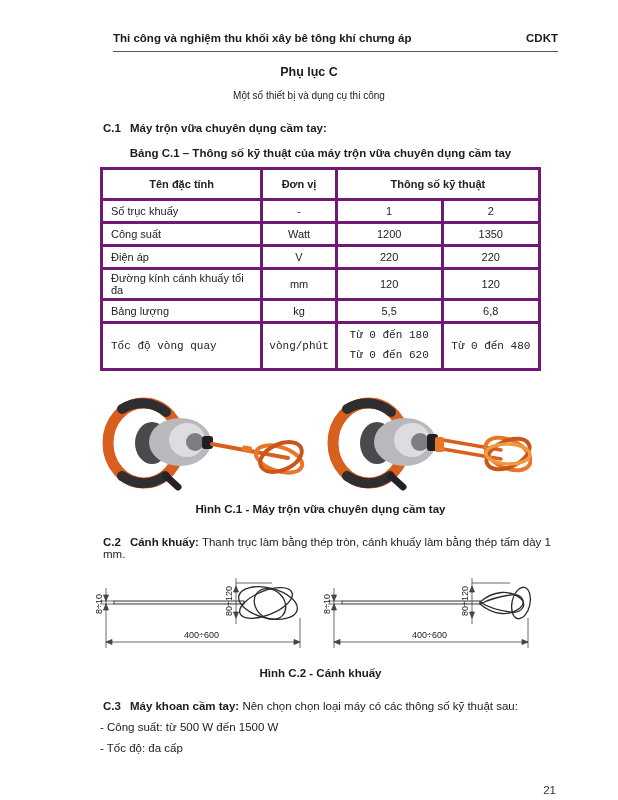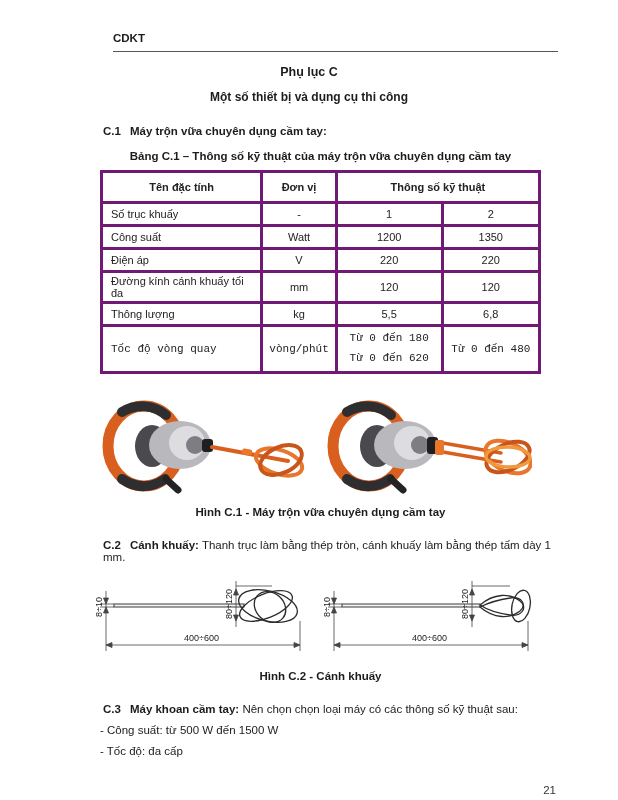--- a/index.html
+++ b/index.html
@@ -16,21 +16,21 @@
   
   .header-row {
     margin:32px 60px 0 113px;
     display:flex; justify-content:space-between; align-items:baseline;
     font-weight:bold; font-size:11.5px; color:#1a1a1a;
   }
   .header-rule { margin:7px 60px 0 113px; border-bottom:1.2px solid #555; height:0; }
   
   .title-appendix { margin-top:13px; text-align:center; font-weight:bold; font-size:12.5px; }
   .title-note     { margin-top:5px;  text-align:center; font-size:11.5px; }
-  .title-subtitle { margin-top:11px; text-align:center; font-weight:bold; font-size:12px; }
+  .title-subtitle { margin-top:11px; text-align:center; font-weight:normal; font-size:10px; }
   
   .sec-heading { margin:21px 60px 0 103px; font-size:11.5px; }
   .sec-heading .lead { font-weight:bold; }
   .sec-num { font-weight:bold; margin-right:9px; }
   .table-caption { margin:13px 0 0 100px; width:441px; text-align:center; font-weight:bold; font-size:11.5px; }
   
   table.spec {
     margin:8px 0 0 100px; width:441px;
     border-collapse:collapse; font-size:11px; color:#222;
   }
@@ -48,20 +48,21 @@
   .bullet-line:first-of-type { margin-top:13px; }
   .page-number { position:absolute; top:784px; right:62px; font-size:11.5px; color:#333; }
   svg text { font-family:"Liberation Sans", sans-serif; }
 </style>
 </head>
 <body>
 
 <div class="page">
 
   <div class="header-row">
+    <span>Thi công và nghiệm thu khối xây bê tông khí chưng áp</span>
     <span>CDKT</span>
   </div>
   <div class="header-rule"></div>
 
   <div class="title-appendix">Phụ lục C</div>
   <div class="title-subtitle">Một số thiết bị và dụng cụ thi công</div>
 
   <div class="sec-heading">
     <span class="sec-num">C.1</span><span class="lead">Máy trộn vữa chuyên dụng cầm tay:</span>
   </div>
@@ -98,21 +99,21 @@
       <td>220</td>
       <td>220</td>
     </tr>
     <tr>
       <td class="name">Đường kính cánh khuấy tối đa</td>
       <td>mm</td>
       <td>120</td>
       <td>120</td>
     </tr>
     <tr>
-      <td class="name">Thông lượng</td>
+      <td class="name">Bảng lượng</td>
       <td>kg</td>
       <td>5,5</td>
       <td>6,8</td>
     </tr>
     <tr class="last">
       <td class="name">Tốc độ vòng quay</td>
       <td>vòng/phút</td>
       <td class="multiline">Từ 0 đến 180
 Từ 0 đến 620</td>
       <td>Từ 0 đến 480</td>

